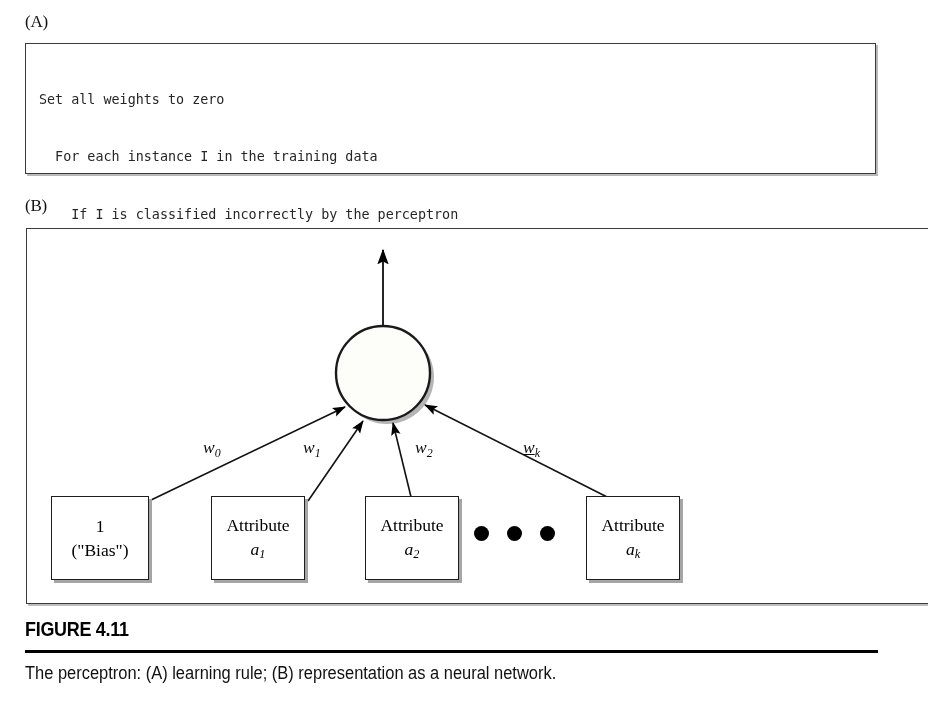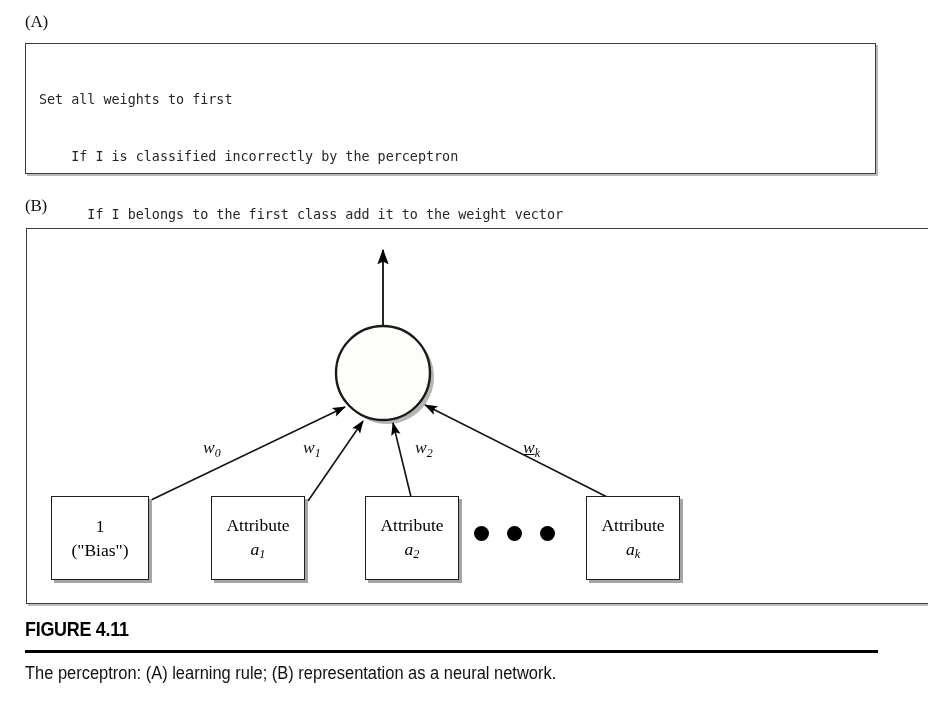--- a/index.html
+++ b/index.html
@@ -153,21 +153,22 @@
     transform-origin: left center;
   }
 </style>
 </head>
 <body>
 
 <div class="panel-letter" id="label-a">(A)</div>
 
 <div id="code-panel">
   <div id="code-lines">
-    <div class="code-line">Set all weights to first</div>
+    <div class="code-line">Set all weights to zero</div>
+    <div class="code-line">  For each instance I in the training data</div>
     <div class="code-line">    If I is classified incorrectly by the perceptron</div>
     <div class="code-line">      If I belongs to the first class add it to the weight vector</div>
     <div class="code-line">      else subtract it from the weight vector</div>
   </div>
 </div>
 
 <div class="panel-letter" id="label-b">(B)</div>
 
 <div id="diagram-panel">
 

